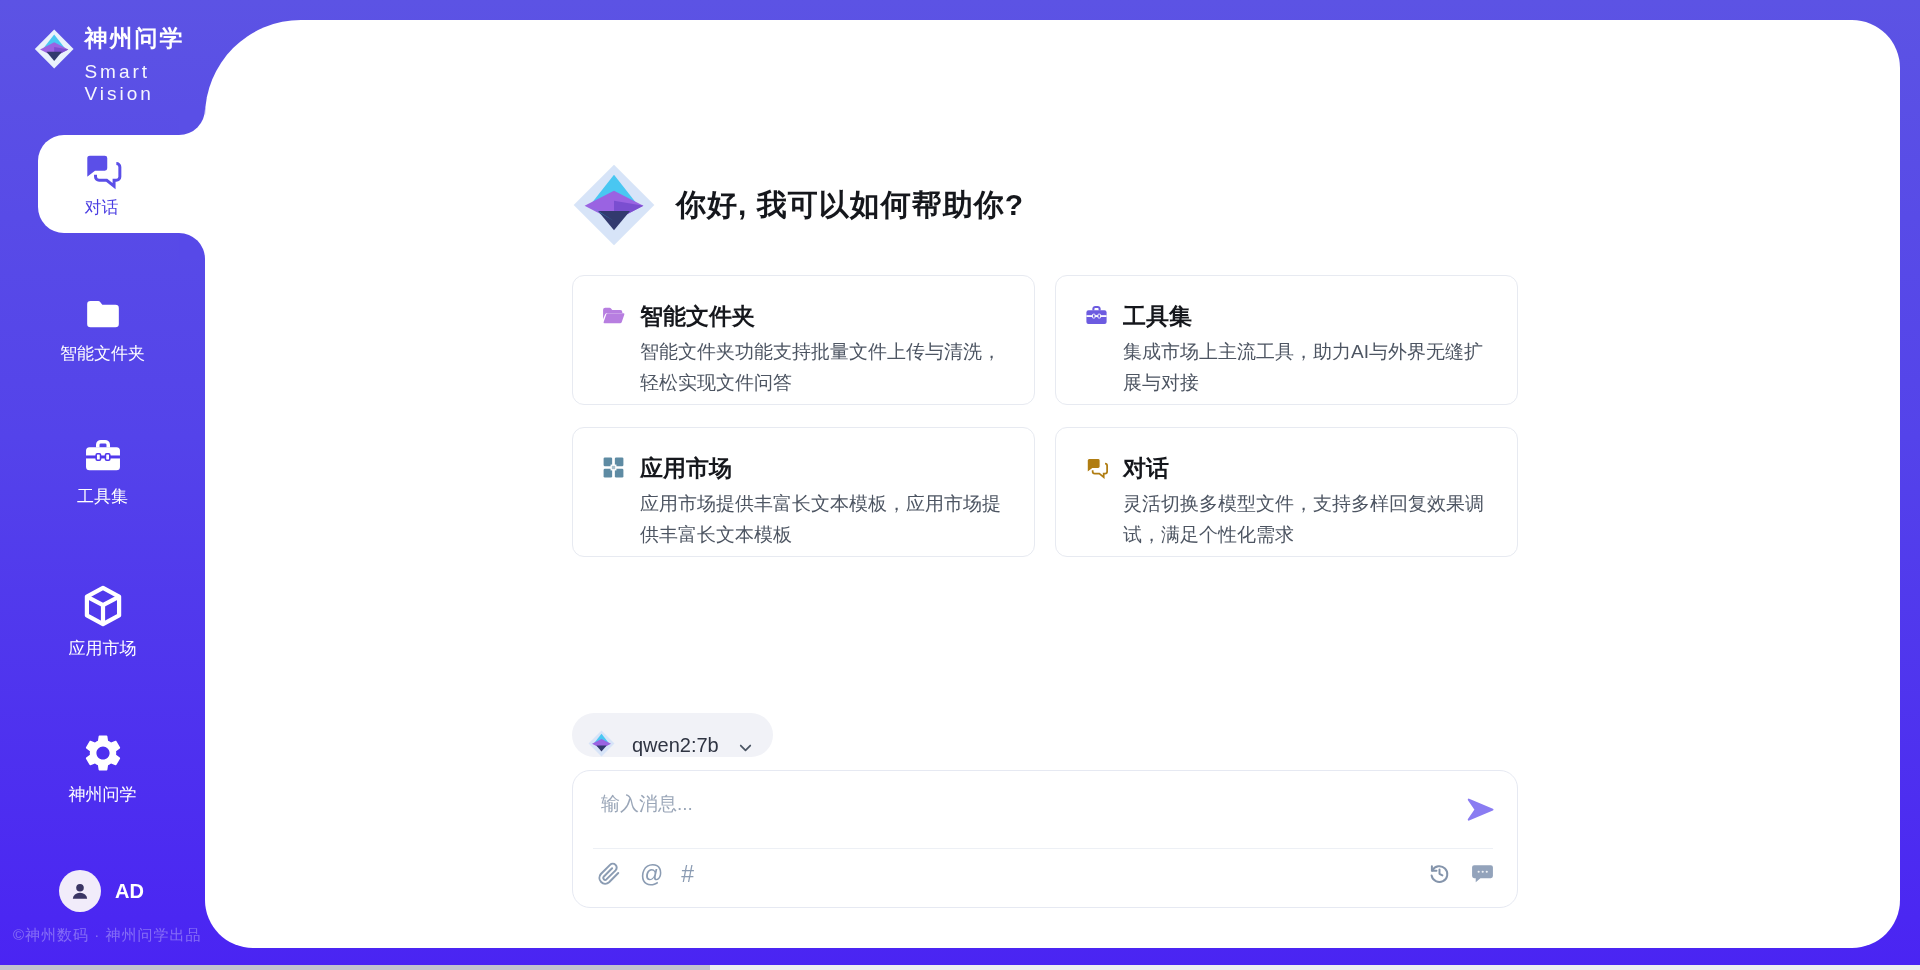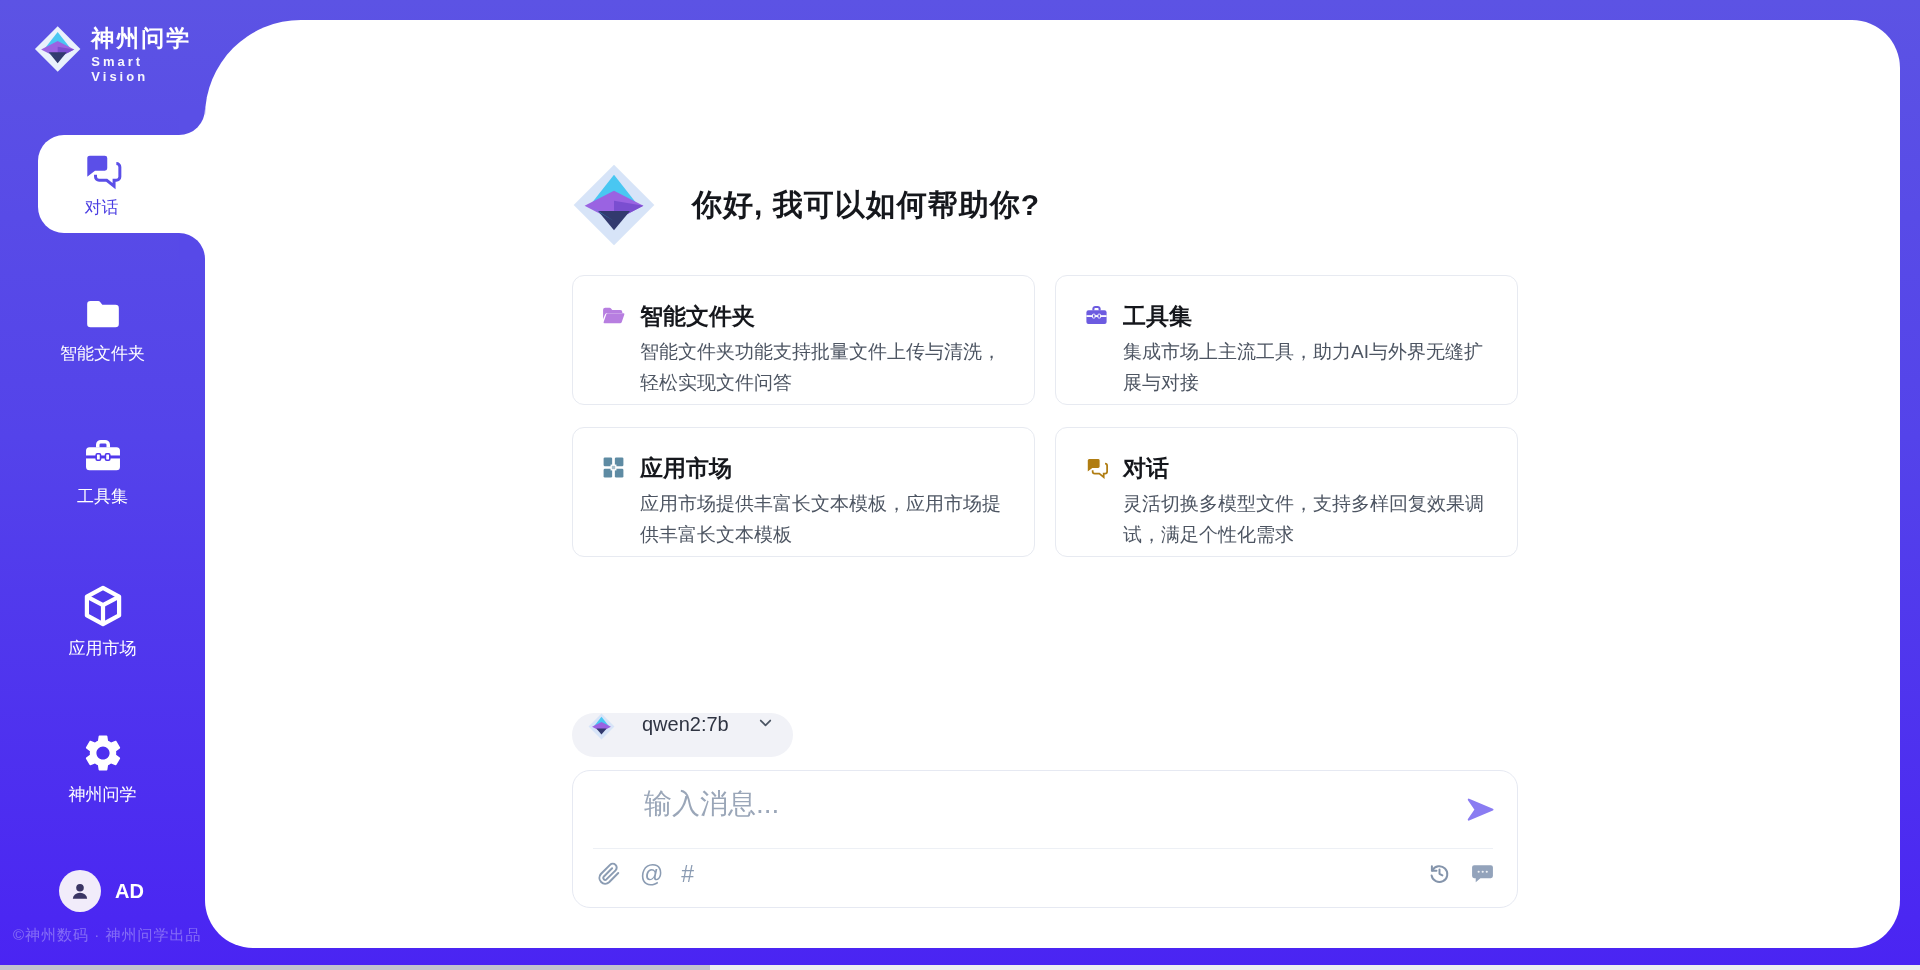--- a/index.html
+++ b/index.html
@@ -21,21 +21,21 @@
   .panel{
     position:absolute;left:205px;top:20px;right:20px;bottom:22px;
     background:#ffffff;border-radius:96px 48px 48px 48px;
   }
   .content{position:absolute;left:367px;top:0;width:946px;height:100%;}
 
   
   .sidebar{position:absolute;left:0;top:0;width:205px;height:100%;}
   .brand{position:absolute;left:34px;top:25px;display:flex;align-items:flex-start;gap:10px;}
   .brand-text .name{color:#fff;font-size:23px;font-weight:700;letter-spacing:2px;line-height:26px;}
-  .brand-text .sub{color:#fff;font-size:13px;letter-spacing:3px;margin-top:3px;opacity:.95;font-weight:bold;}
+  .brand-text .sub{color:#fff;font-size:19px;letter-spacing:3px;margin-top:10px;opacity:.95;}
 
   .tab-active{
     position:absolute;left:38px;top:135px;width:167px;height:98px;
     background:#fff;border-radius:26px 0 0 26px;cursor:pointer;
     display:flex;flex-direction:column;align-items:center;justify-content:center;
     padding-right:40px;
   }
   .tab-active .lbl{color:var(--active-label);font-size:17px;margin-top:5px;}
 
   .fillet{position:absolute;left:179px;width:26px;height:26px;}
@@ -52,50 +52,50 @@
   }
   .nav-item .lbl{color:#fff;font-size:17px;margin-top:8px;}
   .ni-folders{top:294px;} .ni-tools{top:435px;} .ni-market{top:583px;} .ni-settings{top:731px;}
 
   .user-row{position:absolute;left:59px;top:870px;display:flex;align-items:center;gap:14px;cursor:pointer;font-weight:bold;}
   .avatar{width:42px;height:42px;border-radius:50%;background:#f1ecfa;display:flex;align-items:center;justify-content:center;}
   .user-row .initials{color:#fff;font-size:20px;}
   .copyright{position:absolute;left:13px;top:926px;color:rgba(255,255,255,.32);font-size:15px;letter-spacing:1px;white-space:nowrap;}
 
   
-  .greeting{position:absolute;left:0;top:143px;display:flex;align-items:center;gap:36px;}
+  .greeting{position:absolute;left:0;top:143px;display:flex;align-items:center;gap:20px;}
   .greeting h1{font-size:30px;font-weight:700;color:var(--text1);letter-spacing:1px;}
 
   
   .cards{position:absolute;left:0;top:255px;width:946px;display:grid;
     grid-template-columns:463px 463px;grid-column-gap:20px;grid-row-gap:22px;}
   .card{
     position:relative;height:130px;background:#fff;border:1px solid var(--card-border);
     border-radius:12px;cursor:pointer;
   }
   .card-icon{position:absolute;left:28px;top:27px;width:25px;height:25px;}
   .card-title{position:absolute;left:67px;top:25px;font-size:23px;font-weight:700;color:var(--text1);}
   .card-desc{position:absolute;left:67px;top:60px;right:22px;font-size:19px;line-height:31px;color:var(--text2);}
 
   
   .model-pill{
     position:absolute;left:0;top:693px;height:44px;border:none;outline:none;
-    background:#f1f2f7;border-radius:22px;display:flex;align-items:flex-start;gap:27px;
+    background:#f1f2f7;border-radius:22px;display:flex;align-items:flex-end;gap:17px;
     padding:0 18px 0 16px;cursor:pointer;font-family:inherit;
   }
   .model-pill .mname{font-size:20px;color:#2f3442;}
 
   
   .composer{
     position:absolute;left:0;top:750px;width:946px;height:138px;
     background:#fff;border:1.5px solid #e6e9f2;border-radius:18px;
   }
   .composer input{
     position:absolute;left:28px;top:14px;width:840px;height:38px;border:none;outline:none;
-    font-size:28px;color:#333;font-family:inherit;background:transparent;margin-left:43px;
+    font-size:19px;color:#333;font-family:inherit;background:transparent;
   }
   .composer input::placeholder{color:var(--ph);}
   .send-btn{position:absolute;right:20px;top:22px;width:34px;height:34px;border:none;background:transparent;cursor:pointer;padding:0;}
   .divider{position:absolute;left:20px;right:24px;top:77px;height:1px;background:#edf0f5;}
   .tools-left{position:absolute;left:24px;top:88px;display:flex;align-items:center;gap:18px;}
   .glyph-btn{font-size:23px;color:var(--tool);cursor:pointer;line-height:30px;}
   .tools-right{position:absolute;right:22px;top:90px;display:flex;align-items:center;gap:18px;}
   .tool-icon{cursor:pointer;display:inline-flex;}
 
   

